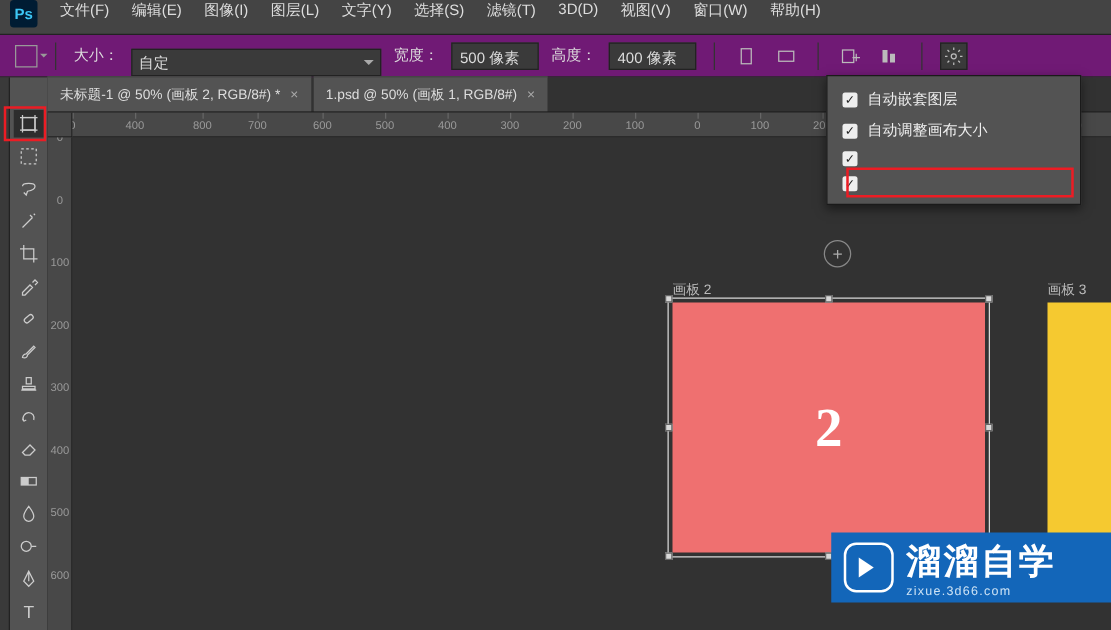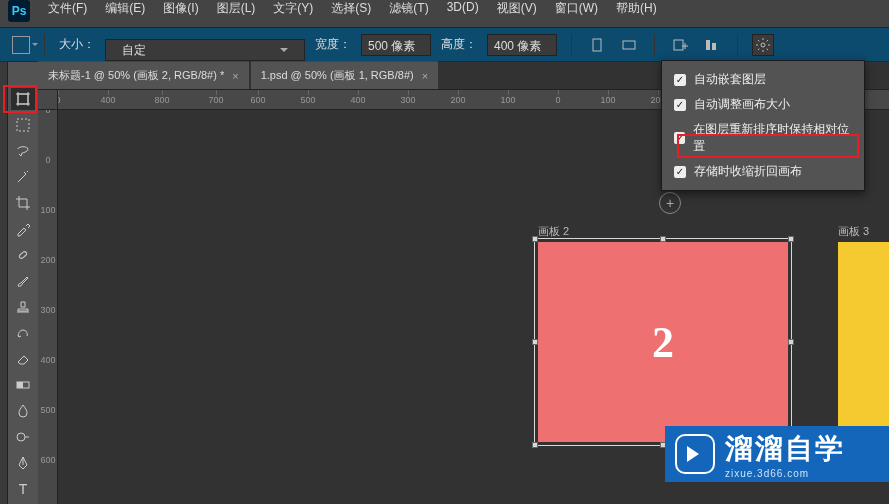--- a/index.html
+++ b/index.html
@@ -4,25 +4,25 @@
   <style>
     * { margin: 0; padding: 0; box-sizing: border-box; font-family: "Microsoft YaHei", Arial, sans-serif; }
     body { background: #323232; color: #ccc; font-size: 12px; width: 889px; height: 504px; overflow: hidden; position: relative; }
 
     
     .menubar { height: 28px; background: #444; display: flex; align-items: flex-start; padding-left: 8px; gap: 18px; font-size: 12px; color: #ddd; border-bottom: 1px solid #222; }
     .menubar .ps-logo { width: 22px; height: 22px; background: #001c33; border-radius: 3px; display: flex; align-items: center; justify-content: center; color: #3cc7f5; font-weight: bold; font-size: 12px; font-family: Arial; }
     .menubar .menu-item { cursor: pointer; }
 
     
-    .opts-bar { height: 34px; background: #0c4a6e; border-bottom: 1px solid #282828; display: flex; align-items: center; padding: 0 12px; gap: 10px; font-size: 12px; }
+    .opts-bar { height: 34px; background: #701a75; border-bottom: 1px solid #282828; display: flex; align-items: center; padding: 0 12px; gap: 10px; font-size: 12px; }
     .opts-bar .tool-ico { width: 18px; height: 18px; display: inline-block; border: 1px solid #999; position: relative; }
     .opts-bar .tool-ico::after{ content:''; position:absolute; right:-9px; top:6px; border:3px solid transparent; border-top-color:#999; }
     .opts-bar .label { color: #ddd; }
-    .opts-bar .select { background: #3a3a3a; border: 1px solid #222; height: 22px; line-height: 22px; padding: 0 16px; width: 200px; display:flex; justify-content:space-between; align-items:center; color:#ddd;margin-top:10px;}
+    .opts-bar .select { background: #3a3a3a; border: 1px solid #222; height: 22px; line-height: 22px; padding: 0 5px; width: 200px; display:flex; justify-content:space-between; align-items:center; color:#ddd;margin-top:10px;}
     .opts-bar .select .arr { border:4px solid transparent; border-top-color:#aaa; display:inline-block; margin-top:4px;}
     .opts-bar .num-input { background: #3a3a3a; border: 1px solid #222; height: 22px; line-height:22px; padding: 0 6px; width: 70px; color: #ddd; }
     .opts-bar .sep { width: 1px; height: 22px; background: #333; margin: 0 4px; }
     .opts-bar .ico-btn { width: 22px; height: 22px; display:flex; align-items:center; justify-content:center; color:#bbb; cursor:pointer; }
     .opts-bar svg { width:16px; height:16px;}
     .gear-btn { background:#3a3a3a; border:1px solid #222; }
 
     
     .doc-tabs { height: 28px; background: #323232; border-bottom: 1px solid #222; display: flex; align-items: flex-end; padding-left: 38px; gap: 2px; font-size: 11px; }
     .doc-tab { background: #535353; color: #ddd; padding: 6px 10px; display: flex; align-items: center; gap: 8px; cursor:pointer; border-top:1px solid #444;}
@@ -236,21 +236,21 @@
     </div>
 </div>
 <div class="tool-highlight"></div>
 
 <div class="canvas-wrap">
   <div class="ruler-corner"></div>
   <div class="ruler-h" id="rulerH">
       <div class="tick" style="left: 0px;">0</div>
       <div class="tick" style="left: 50px;">400</div>
       <div class="tick" style="left: 104px;">800</div>
-      <div class="tick" style="left: 158px;">700</div>
+      <div class="tick" style="left: 148px;">700</div>
       <div class="tick" style="left: 200px;">600</div>
       <div class="tick" style="left: 250px;">500</div>
       <div class="tick" style="left: 300px;">400</div>
       <div class="tick" style="left: 350px;">300</div>
       <div class="tick" style="left: 400px;">200</div>
       <div class="tick" style="left: 450px;">100</div>
       <div class="tick" style="left: 500px;">0</div>
       <div class="tick" style="left: 550px;">100</div>
       <div class="tick" style="left: 600px;">200</div>
       <div class="tick" style="left: 650px;">300</div>
@@ -297,25 +297,23 @@
   <div class="row">
       <span class="chk">✓</span>
       <span>自动嵌套图层</span>
     </div>
   <div class="row">
       <span class="chk">✓</span>
       <span>自动调整画布大小</span>
     </div>
   <div class="row">
       <span class="chk">✓</span>
-      <span>在图层重新排序时保持相对位置</span>
     </div>
   <div class="row">
       <span class="chk">✓</span>
-      <span>存储时收缩折回画布</span>
     </div>
 </div>
 <div class="dd-highlight"></div>
 
 <div class="watermark">
   <div class="play-ico"></div>
   <div>
     <div class="main-text">溜溜自学</div>
     <div class="sub-text">zixue.3d66.com</div>
   </div>

